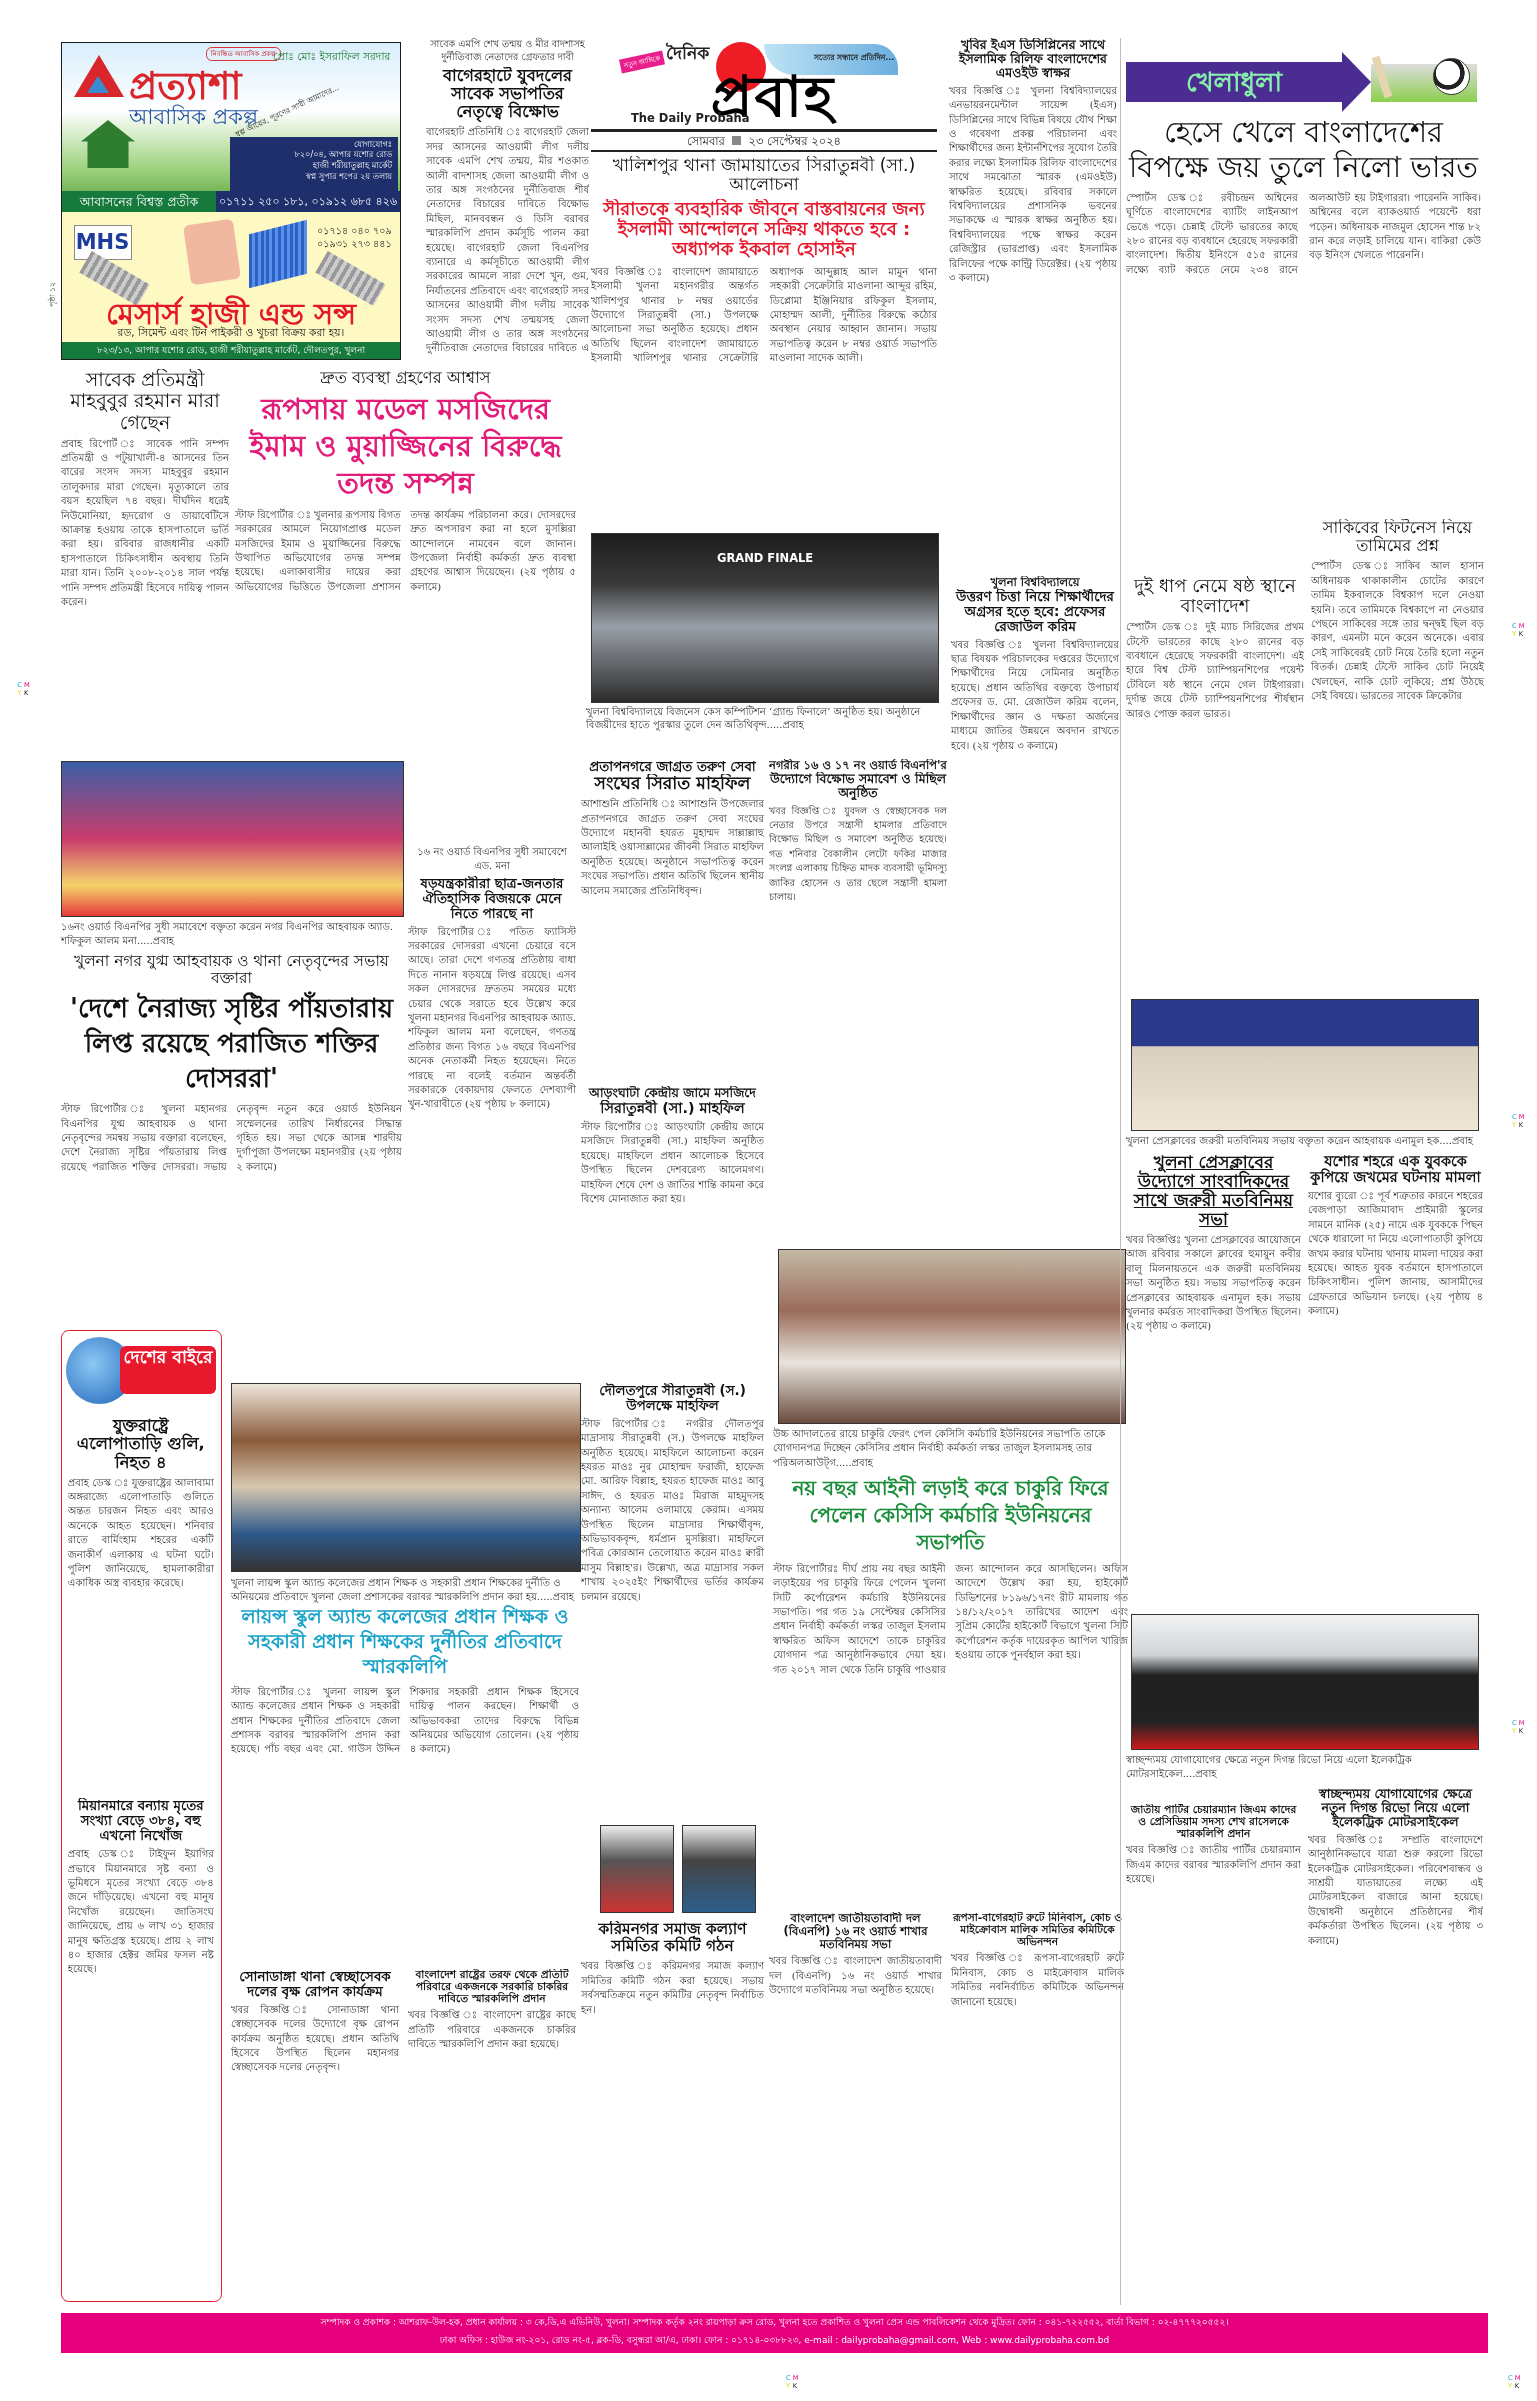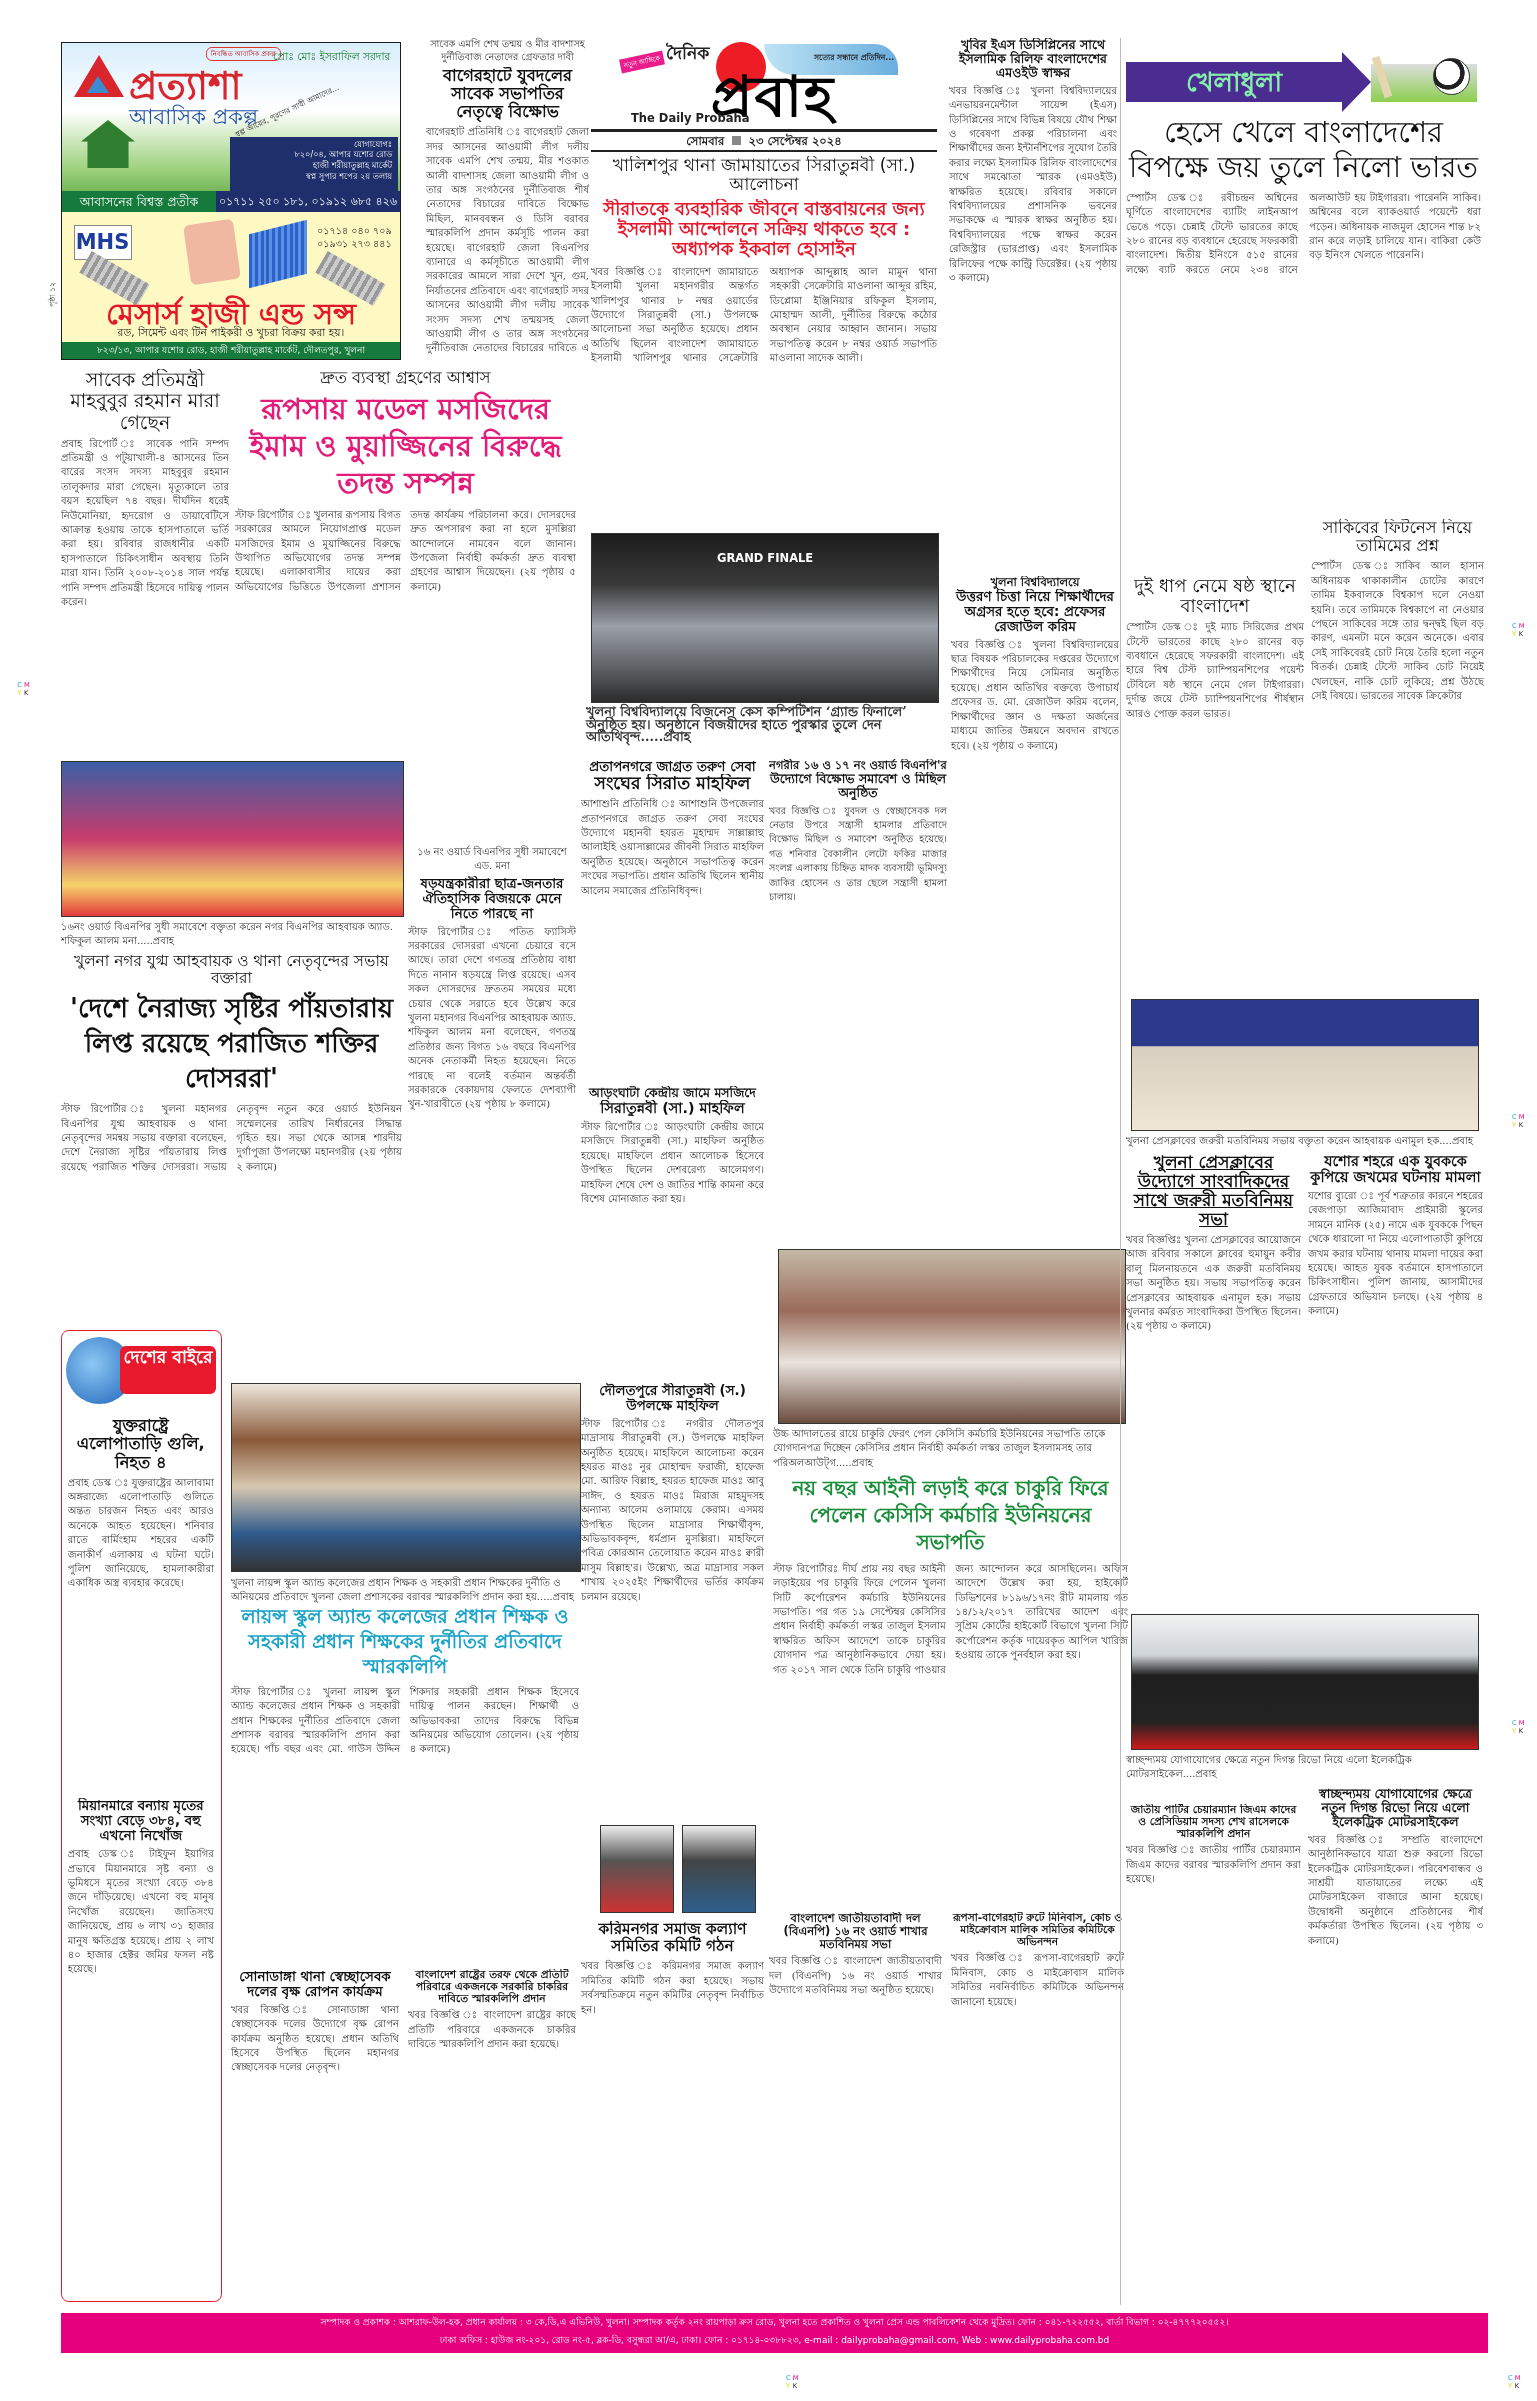--- a/index.html
+++ b/index.html
@@ -59,21 +59,21 @@
 <div class="abs" style="left:591px;top:38px;width:346px;height:110px;">
   <div class="abs" style="left:29px;top:17.3px;background:#e91e8c;color:#fff;font-size:6.7px;padding:1px 3.8px;transform:rotate(-12deg);font-family:'DejaVu Sans',sans-serif;">নতুন আঙ্গিকে</div>
   <div class="abs" style="left:75px;top:1.9px;font-size:17.3px;font-weight:bold;font-family:'DejaVu Sans',sans-serif;">দৈনিক</div>
   <div class="abs" style="left:125px;top:3.8px;width:50px;height:50px;border-radius:50%;background:#ee1c24;"></div>
   <div class="abs" style="left:173px;top:5.8px;width:134px;height:31px;background:linear-gradient(90deg,#bfe3f5,#6aaede);border-radius:0 29px 0 38px;"></div>
   <div class="abs" style="left:223px;top:13.4px;font-size:7.7px;font-weight:bold;font-family:'DejaVu Sans',sans-serif;">সত্যের সন্ধানে প্রতিদিন...</div>
   <div class="abs" style="left:38px;top:29px;width:288px;text-align:center;font-size:56px;font-weight:bold;letter-spacing:1.9px;color:#000;font-family:'DejaVu Sans',sans-serif;line-height:60px;">প্রবাহ</div>
   <div class="abs" style="left:40px;top:73px;font-size:11.5px;font-weight:bold;font-family:'DejaVu Sans',sans-serif;">The Daily Probaha</div>
   <div class="abs rule" style="left:0;top:91px;width:346px;height:2.9px;"></div>
 </div>
-<div class="abs" style="left:591px;top:133px;width:346px;text-align:center;font-size:11.5px;font-family:'DejaVu Sans',sans-serif;font-weight:bold;">
+<div class="abs" style="left:591px;top:133px;width:346px;text-align:center;font-size:11.5px;font-family:'DejaVu Sans',sans-serif;">
   <span>সোমবার</span>
   <span style="display:inline-block;width:8.6px;height:8.6px;background:#888;margin:0 3.8px;"></span>
   <span>২৩ সেপ্টেম্বর ২০২৪</span>
 </div>
 <div class="abs rule" style="left:591px;top:150px;width:346px;height:1.9px;"></div>
 
 <div class="abs" style="left:591px;top:156px;width:346px;height:355px;">
   <div class="hl" style="font-size:17.3px;font-weight:normal;">খালিশপুর থানা জামায়াতের সিরাতুন্নবী (সা.) আলোচনা</div>
   <div class="hl" style="font-size:18px;color:#e8192c;margin-top:3.8px;">সীরাতকে ব্যবহারিক জীবনে বাস্তবায়নের জন্য ইসলামী আন্দোলনে সক্রিয় থাকতে হবে : অধ্যাপক ইকবাল হোসাইন</div>
   <div class="txt" style="height:149px;margin-top:5.8px;column-count:2;column-gap:11.5px;">খবর বিজ্ঞপ্তি ঃ বাংলাদেশ জামায়াতে ইসলামী খুলনা মহানগরীর অন্তর্গত খালিশপুর থানার ৮ নম্বর ওয়ার্ডের উদ্যোগে সিরাতুন্নবী (সা.) উপলক্ষে আলোচনা সভা অনুষ্ঠিত হয়েছে। প্রধান অতিথি ছিলেন বাংলাদেশ জামায়াতে ইসলামী খালিশপুর থানার সেক্রেটারি অধ্যাপক আব্দুল্লাহ আল মামুন থানা সহকারী সেক্রেটারি মাওলানা আব্দুর রহিম, ডিপ্লোমা ইঞ্জিনিয়ার রফিকুল ইসলাম, মোহাম্মদ আলী, দুর্নীতির বিরুদ্ধে কঠোর অবস্থান নেয়ার আহ্বান জানান। সভায় সভাপতিত্ব করেন ৮ নম্বর ওয়ার্ড সভাপতি মাওলানা সাদেক আলী।</div>
@@ -173,21 +173,21 @@
   <div class="txt" style="height:269px;margin-top:3.8px;">খবর বিজ্ঞপ্তি ঃ সোনাডাঙ্গা থানা স্বেচ্ছাসেবক দলের উদ্যোগে বৃক্ষ রোপন কার্যক্রম অনুষ্ঠিত হয়েছে। প্রধান অতিথি হিসেবে উপস্থিত ছিলেন মহানগর স্বেচ্ছাসেবক দলের নেতৃবৃন্দ।</div>
 </div>
 <div class="abs" style="left:408px;top:1969px;width:168px;height:327px;">
   <div class="hl" style="font-size:10.6px;">বাংলাদেশ রাষ্ট্রের তরফ থেকে প্রতিটি পরিবারে একজনকে সরকারি চাকরির দাবিতে স্মারকলিপি প্রদান</div>
   <div class="txt" style="height:269px;margin-top:3.8px;">খবর বিজ্ঞপ্তি ঃ বাংলাদেশ রাষ্ট্রের কাছে প্রতিটি পরিবারে একজনকে চাকরির দাবিতে স্মারকলিপি প্রদান করা হয়েছে।</div>
 </div>
 
 <div class="abs photo" style="left:591px;top:533px;width:346px;height:168px;background:linear-gradient(180deg,#1c1c1c 0%,#3a3a3a 30%,#9aa0a8 55%,#2b2b2b 100%);">
   <div style="position:absolute;left:125px;top:17.3px;color:#fff;font-size:11.5px;font-weight:bold;font-family:'DejaVu Sans',sans-serif;">GRAND FINALE</div>
 </div>
-<div class="abs caption" style="left:586px;top:706px;width:355px;font-size:13px;line-height:12.5px;font-weight:bold;">খুলনা বিশ্ববিদ্যালয়ে বিজনেস কেস কম্পিটিশন ‘গ্র্যান্ড ফিনালে’ অনুষ্ঠিত হয়। অনুষ্ঠানে বিজয়ীদের হাতে পুরস্কার তুলে দেন অতিথিবৃন্দ.....প্রবাহ</div>
+<div class="abs caption" style="left:586px;top:706px;width:355px;font-size:10px;line-height:12.5px;">খুলনা বিশ্ববিদ্যালয়ে বিজনেস কেস কম্পিটিশন ‘গ্র্যান্ড ফিনালে’ অনুষ্ঠিত হয়। অনুষ্ঠানে বিজয়ীদের হাতে পুরস্কার তুলে দেন অতিথিবৃন্দ.....প্রবাহ</div>
 
 <div class="abs" style="left:581px;top:759px;width:183px;height:317px;">
   <div class="hl" style="font-size:13.4px;">প্রতাপনগরে জাগ্রত তরুণ সেবা</div>
   <div class="hl" style="font-size:17.3px;">সংঘের সিরাত মাহফিল</div>
   <div class="txt" style="height:250px;margin-top:3.8px;">আশাশুনি প্রতিনিধি ঃ আশাশুনি উপজেলার প্রতাপনগরে জাগ্রত তরুণ সেবা সংঘের উদ্যোগে মহানবী হযরত মুহাম্মদ সাল্লাল্লাহু আলাইহি ওয়াসাল্লামের জীবনী সিরাত মাহফিল অনুষ্ঠিত হয়েছে। অনুষ্ঠানে সভাপতিত্ব করেন সংঘের সভাপতি। প্রধান অতিথি ছিলেন স্থানীয় আলেম সমাজের প্রতিনিধিবৃন্দ।</div>
 </div>
 <div class="abs" style="left:769px;top:759px;width:178px;height:317px;">
   <div class="hl" style="font-size:11.5px;">নগরীর ১৬ ও ১৭ নং ওয়ার্ড বিএনপি'র</div>
   <div class="hl" style="font-size:12.5px;">উদ্যোগে বিক্ষোভ সমাবেশ ও মিছিল অনুষ্ঠিত</div>
   <div class="txt" style="height:269px;margin-top:3.8px;font-size:9.6px;">খবর বিজ্ঞপ্তি ঃ যুবদল ও স্বেচ্ছাসেবক দল নেতার উপরে সন্ত্রাসী হামলার প্রতিবাদে বিক্ষোভ মিছিল ও সমাবেশ অনুষ্ঠিত হয়েছে। গত শনিবার বৈকালীন লেটো ফকির মাজার সংলগ্ন এলাকায় চিহ্নিত মাদক ব্যবসায়ী ভূমিদস্যু জাকির হোসেন ও তার ছেলে সন্ত্রাসী হামলা চালায়।</div>

